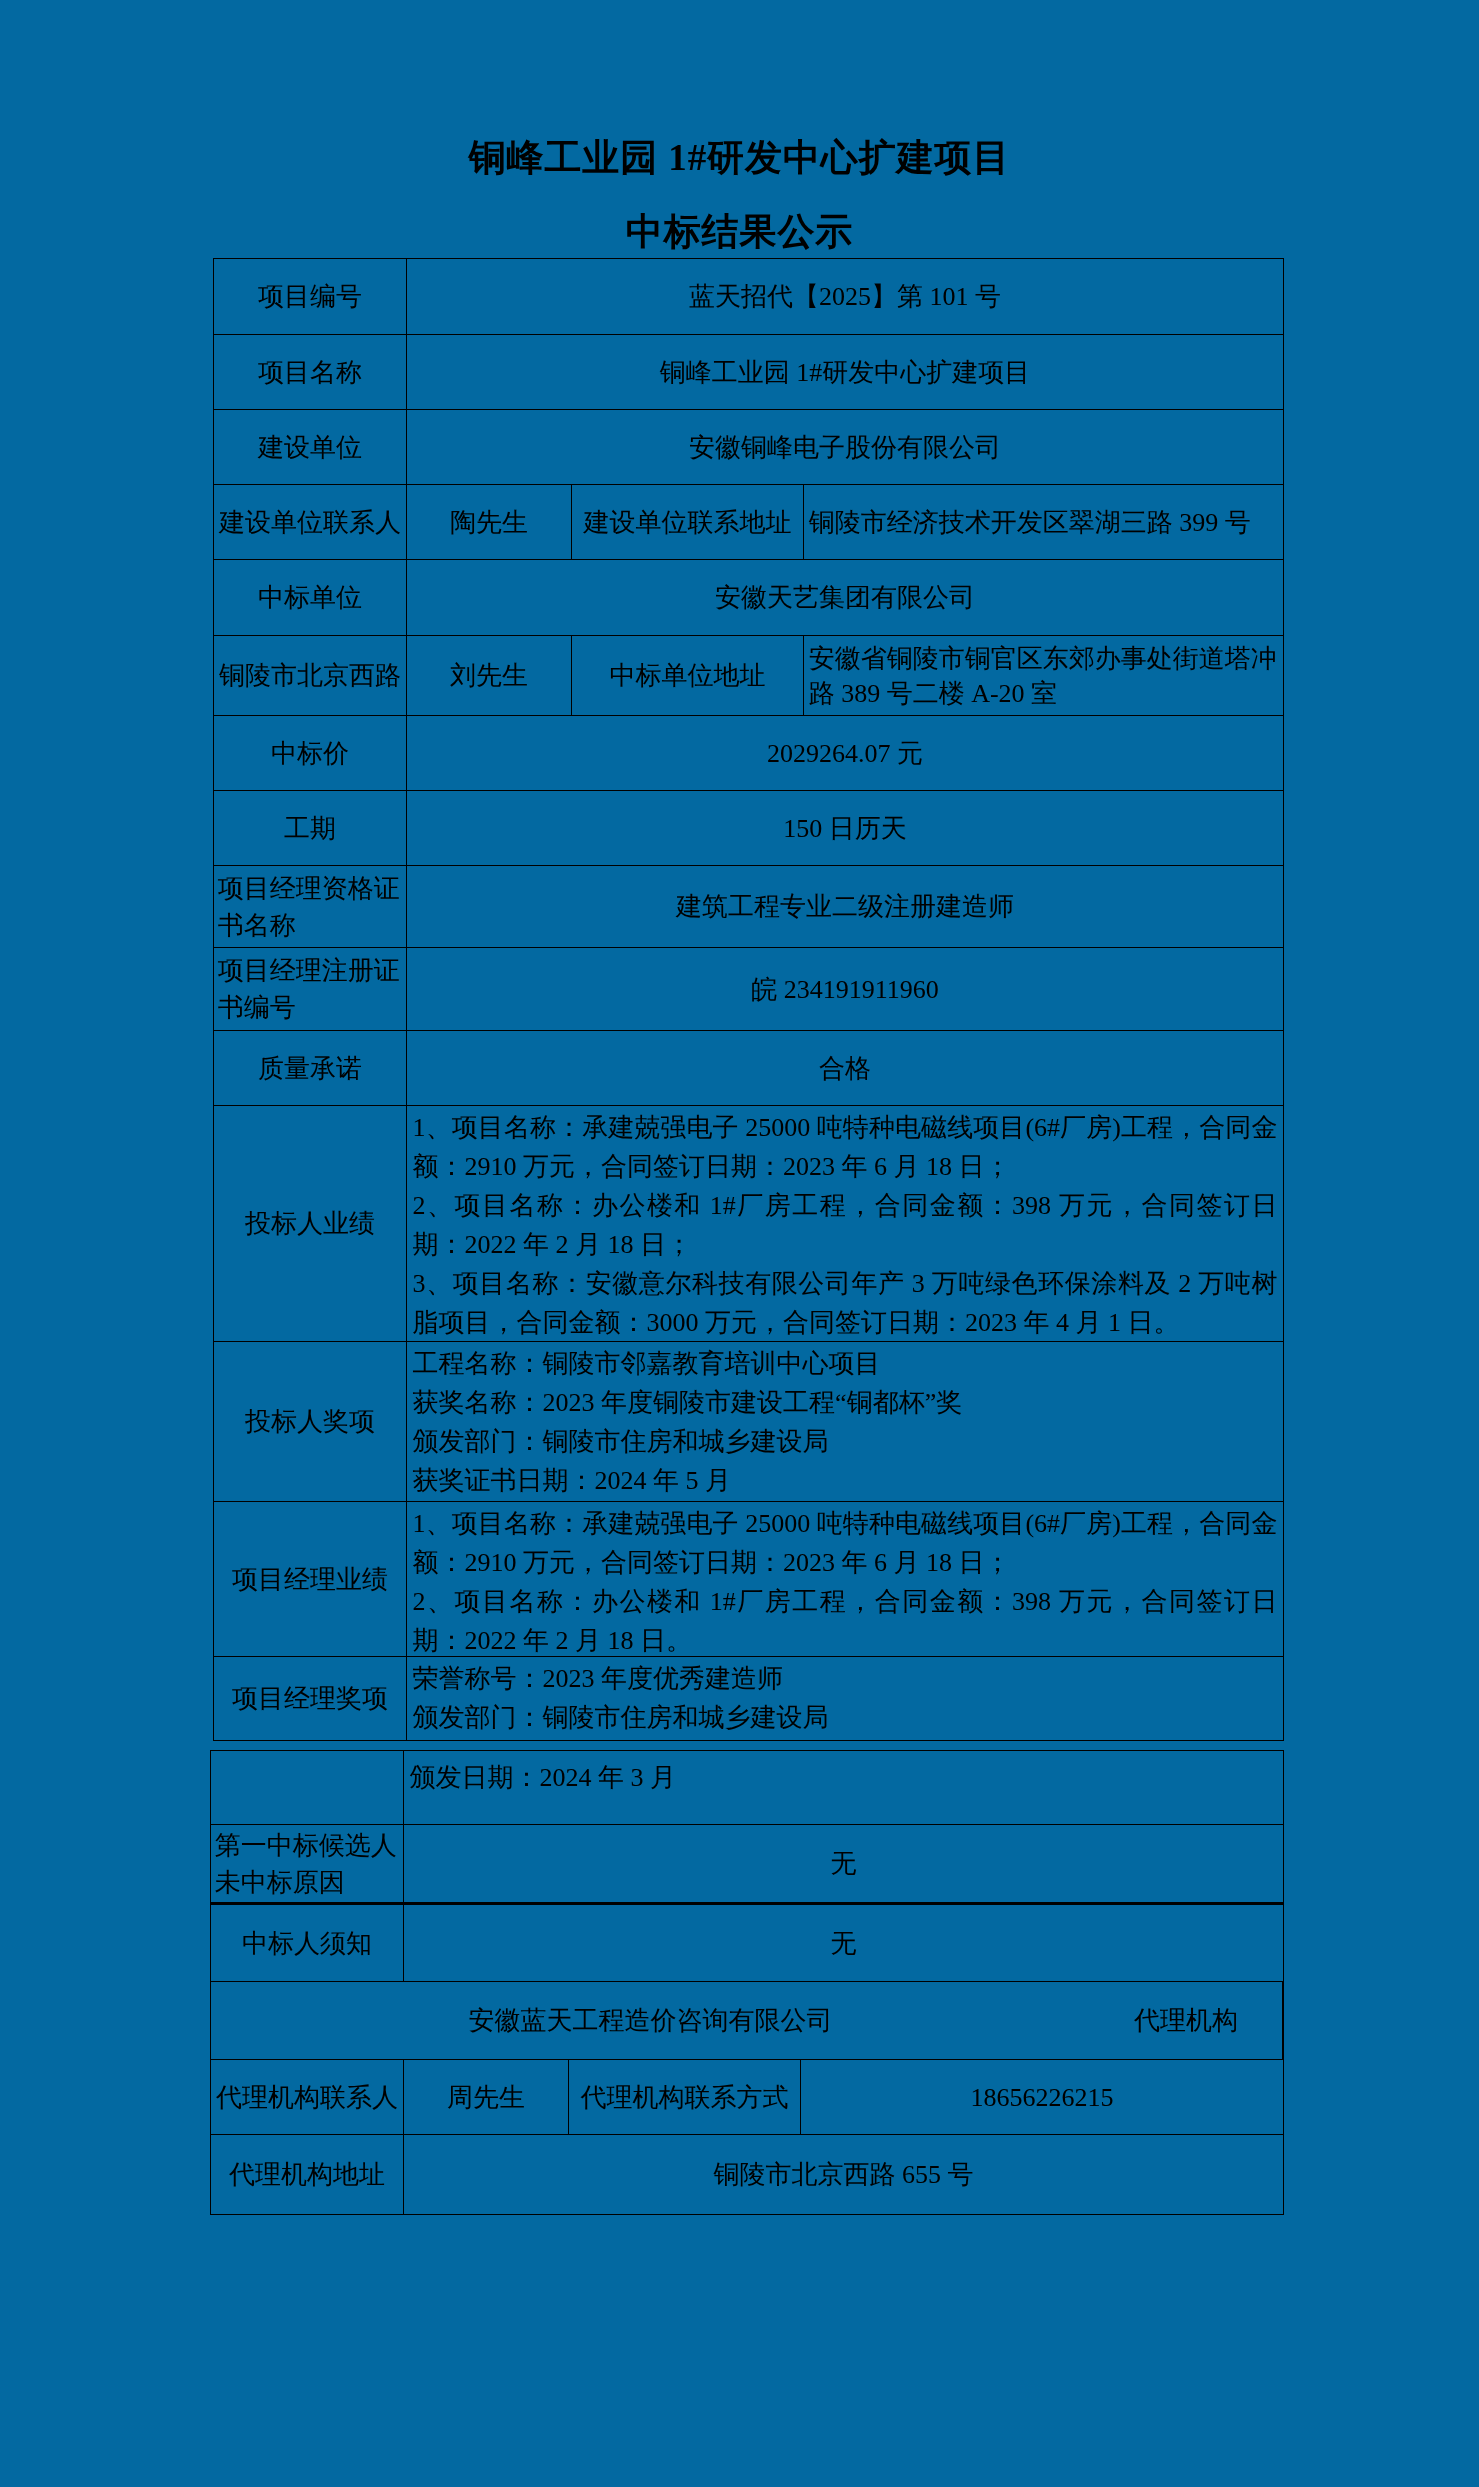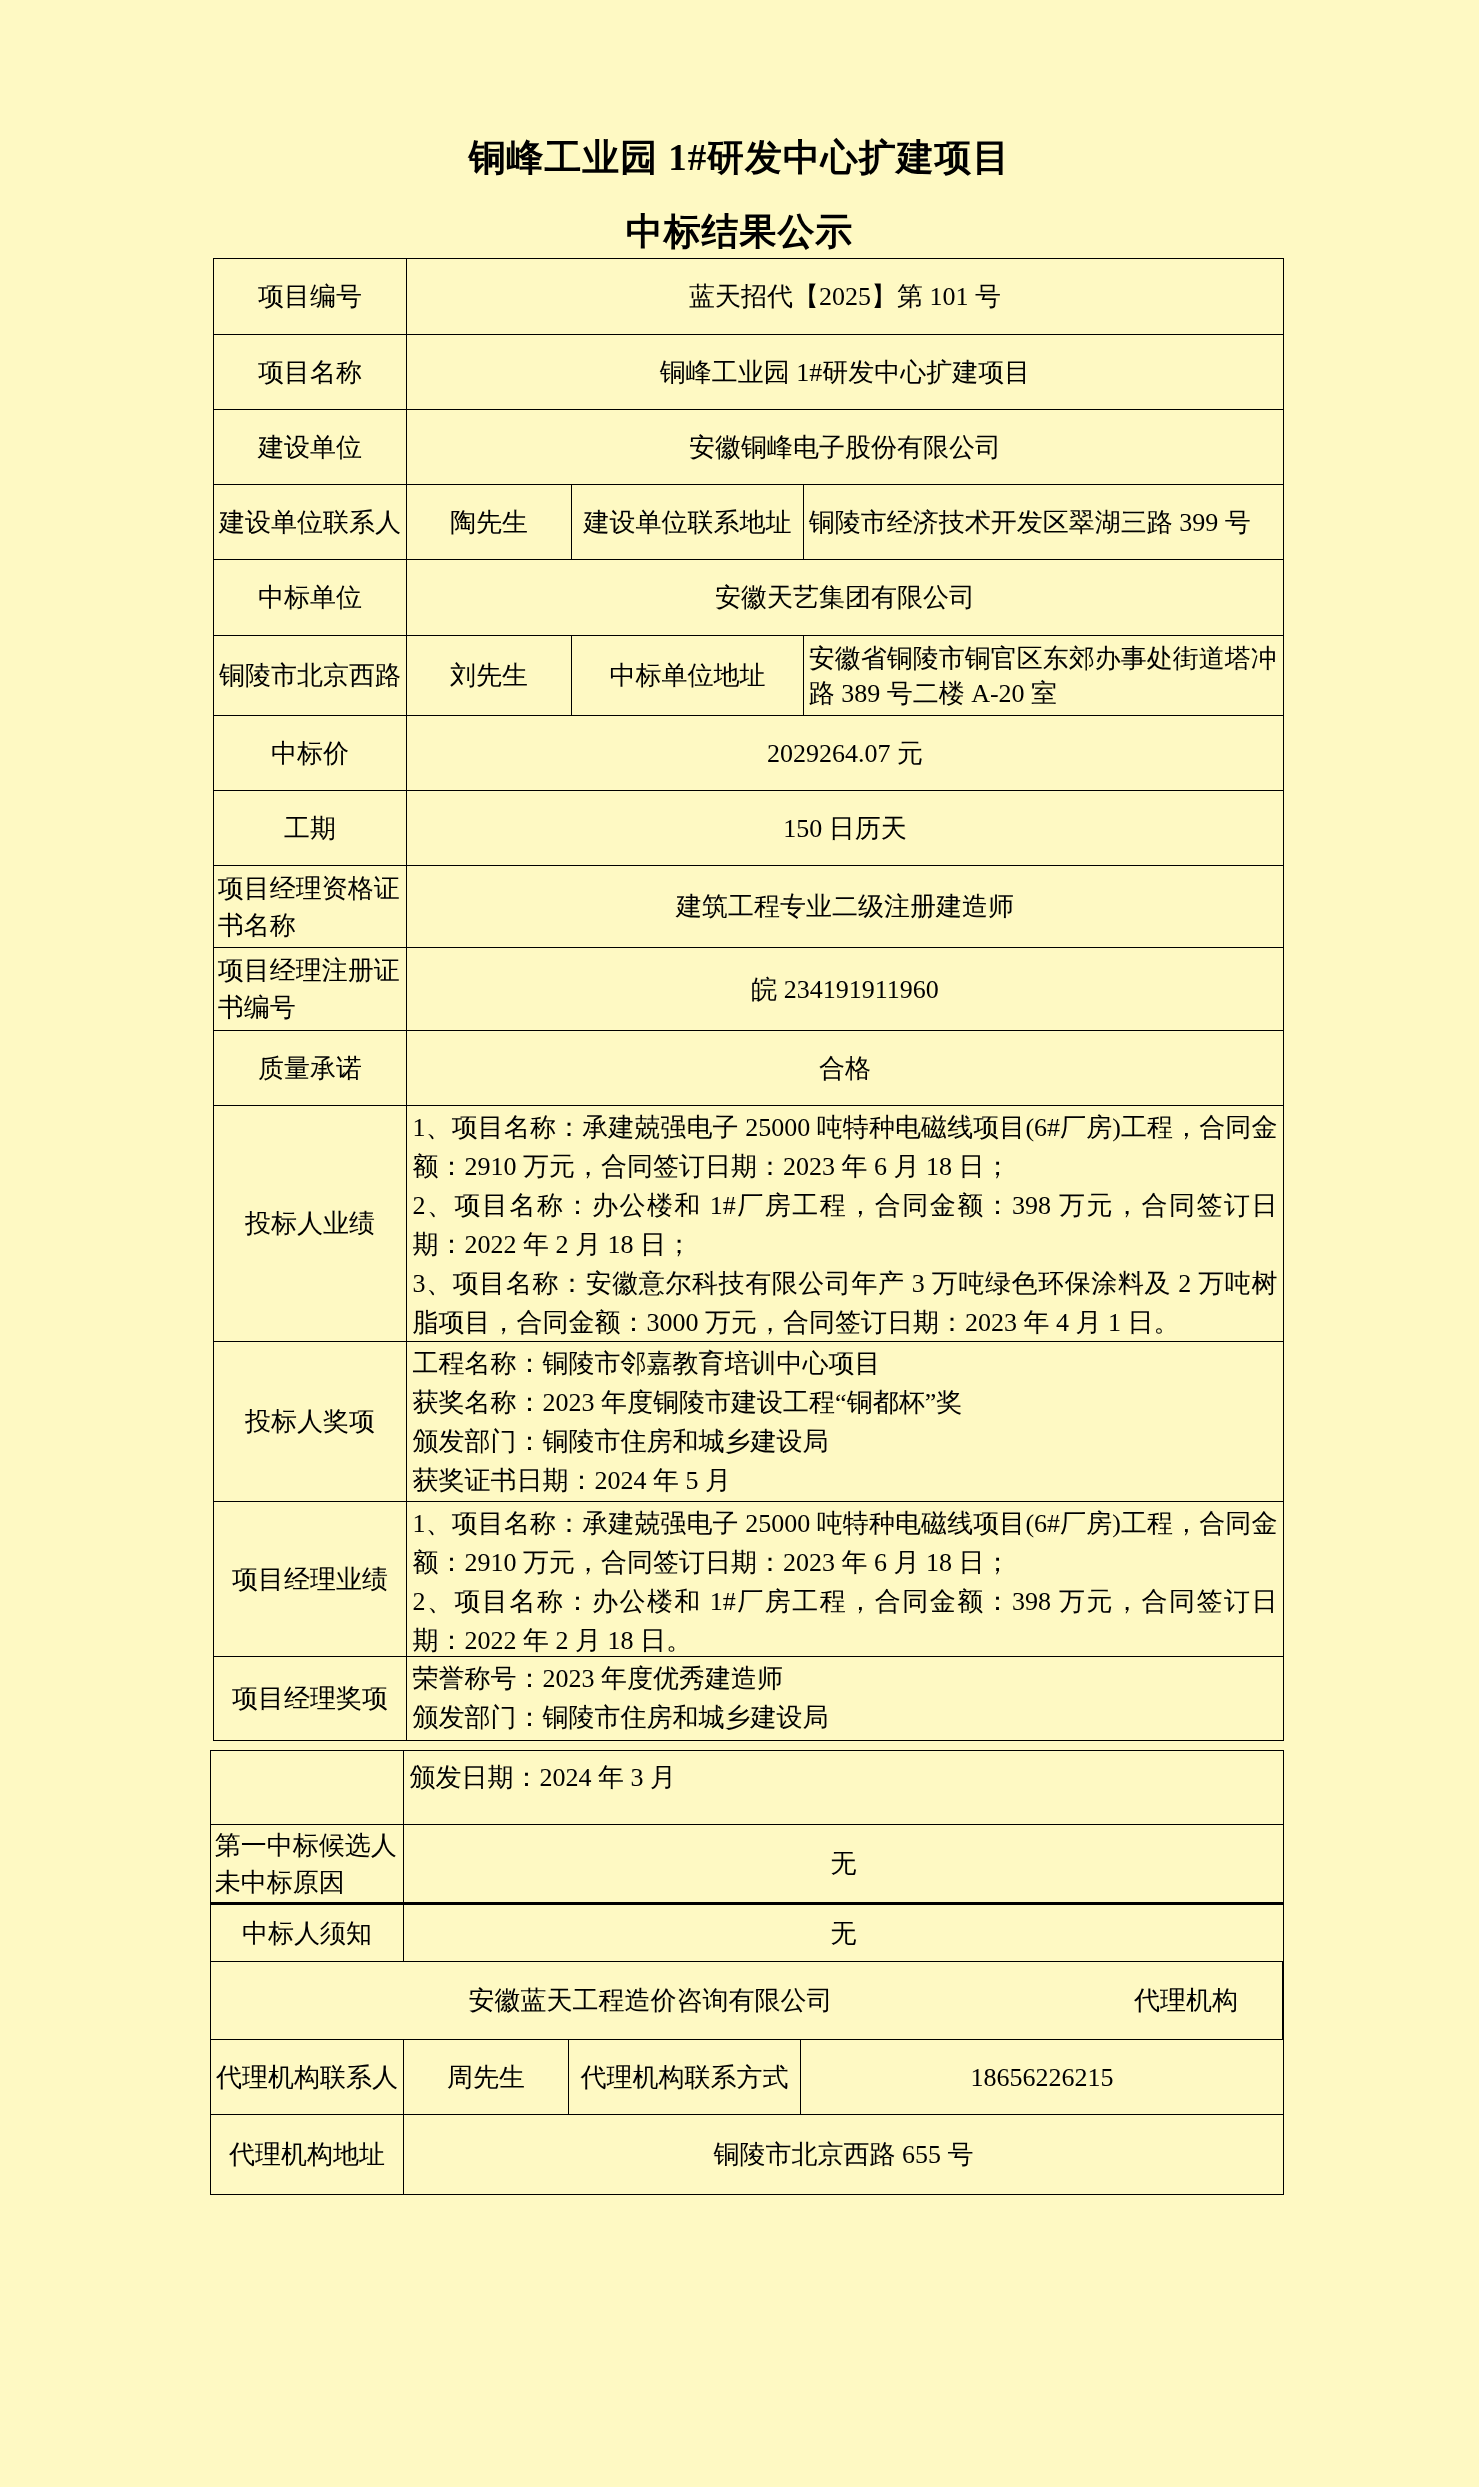--- a/index.html
+++ b/index.html
@@ -1,20 +1,20 @@
 <!DOCTYPE html>
 <html style="font-size:15px"><head>
 <meta charset="utf-8">
 <style>
   * { margin:0; padding:0; box-sizing:border-box; }
   html,body { background:#ffffff; }
   .page {
     position:relative;
     width:1479px; height:2487px;
-    background:#fef9c3;
+    background:#0369a1;
     color:#000000;
     font-family:"Liberation Serif","DejaVu Serif",serif;
     overflow:hidden;
   }
   .title {
     margin-top:132px;
     text-align:center;
     font-size:37px; font-weight:bold;
     line-height:52px;
     letter-spacing:0.9px;
@@ -176,21 +176,21 @@
       <div class="cell cr lp toppad">
         <p>颁发日期：2024 年 3 月</p>
       </div>
     </div>
 
     <div class="row thickb" style="height:80px">
       <div class="cell c1">第一中标候选人未中标原因</div>
       <div class="cell cr">无</div>
     </div>
 
-    <div class="row" style="height:57px">
+    <div class="row" style="height:77px">
       <div class="cell c1">中标人须知</div>
       <div class="cell cr">无</div>
     </div>
 
     <div class="row" style="height:78px">
       <div class="cell cr">安徽蓝天工程造价咨询有限公司</div>
       <div class="cell c1">代理机构</div>
     </div>
 
     <div class="row" style="height:75px">

